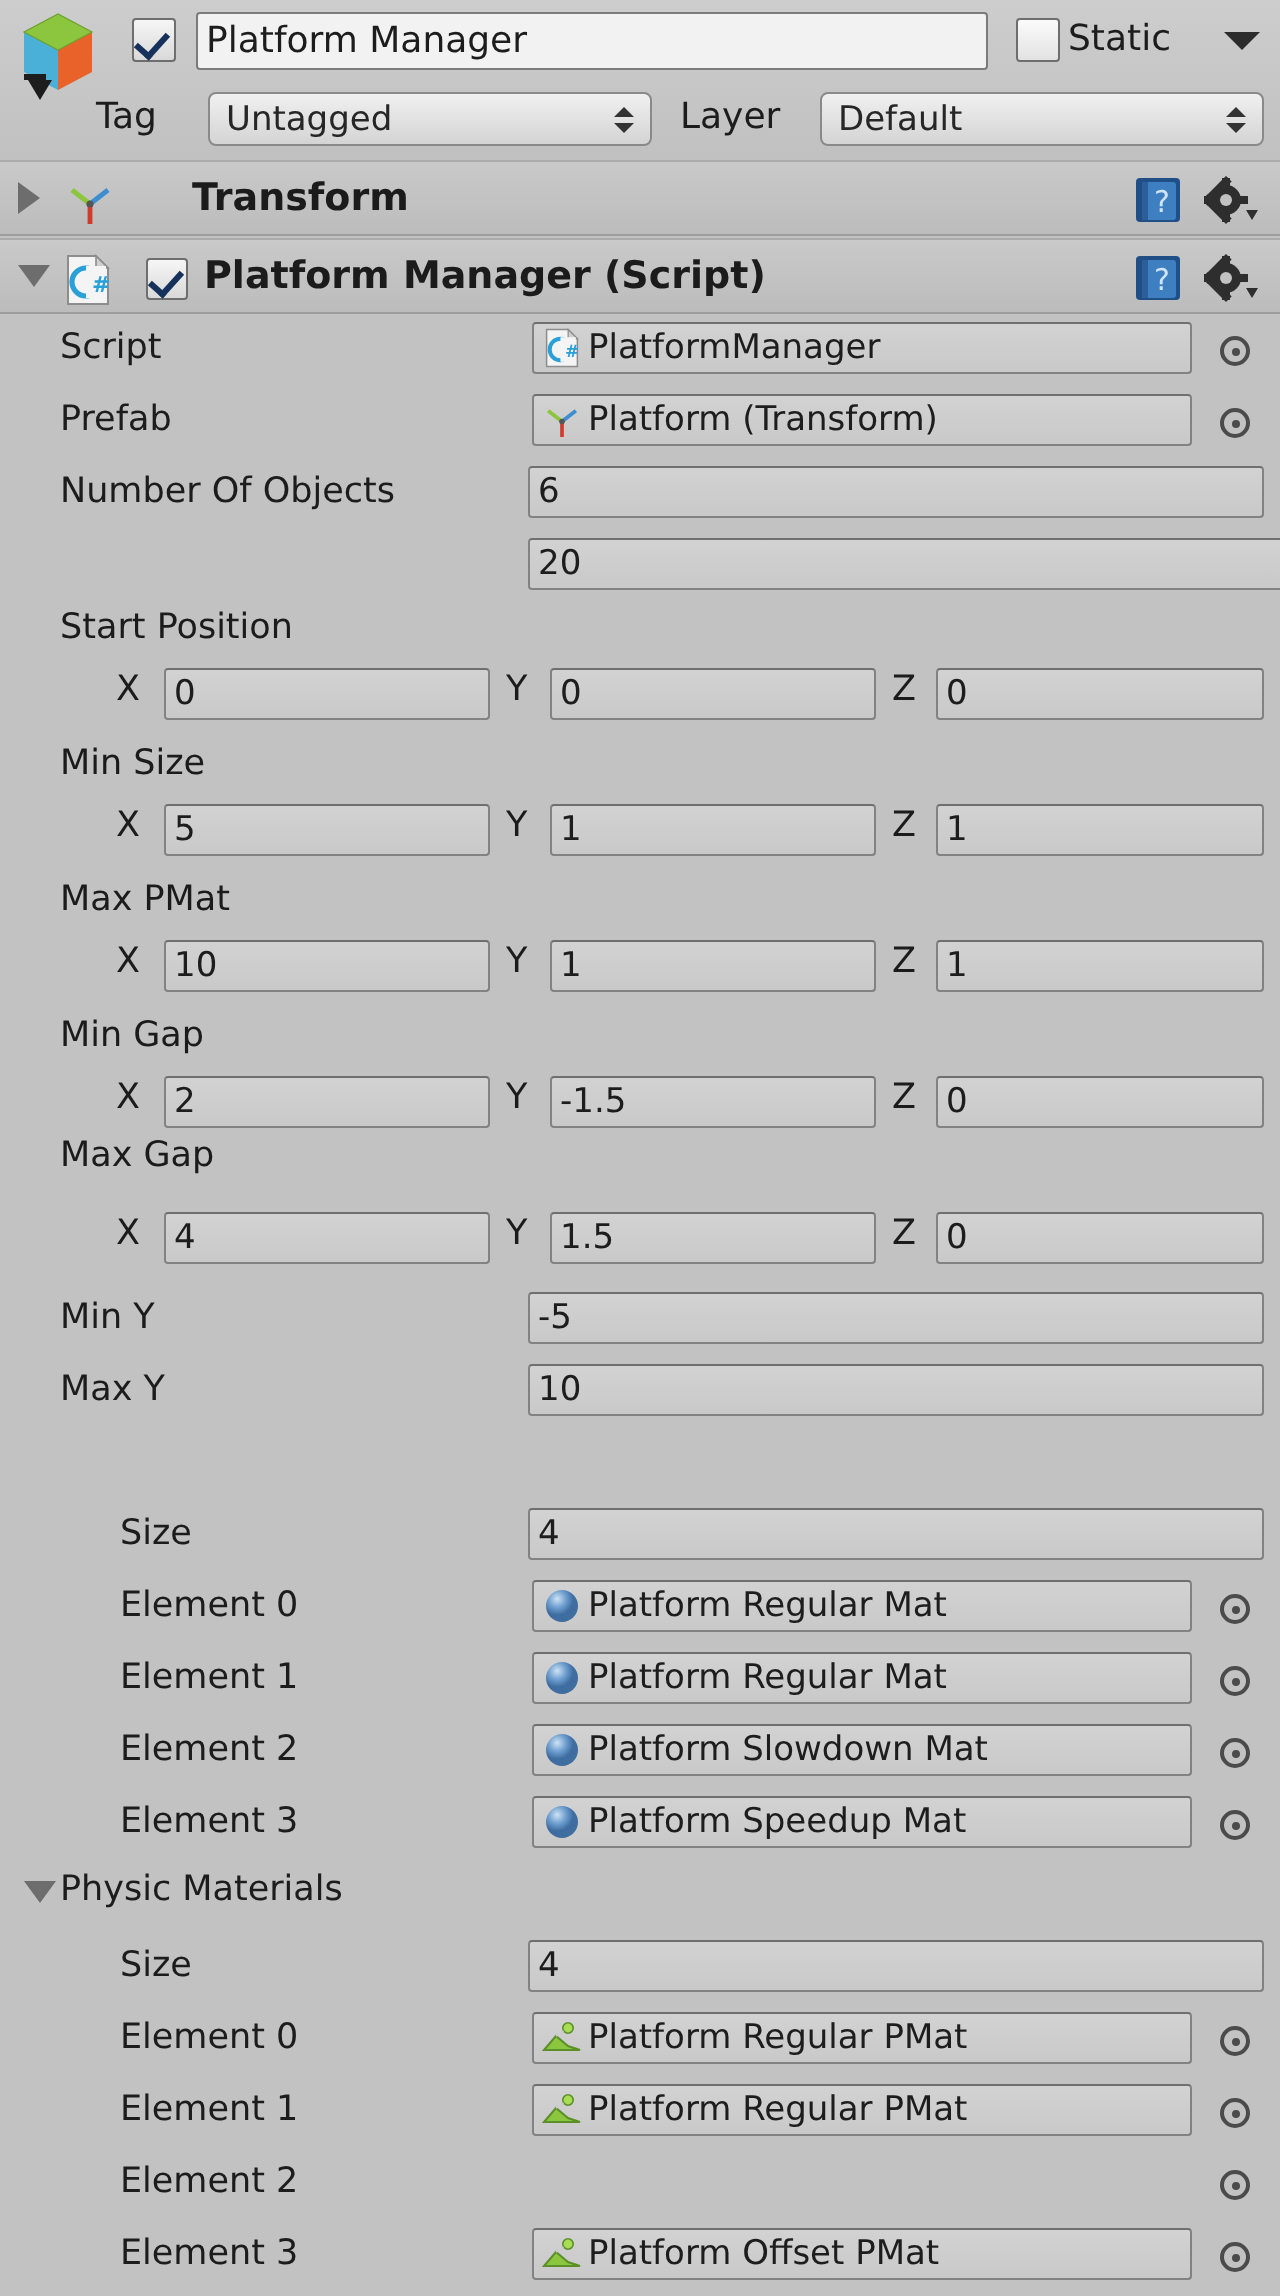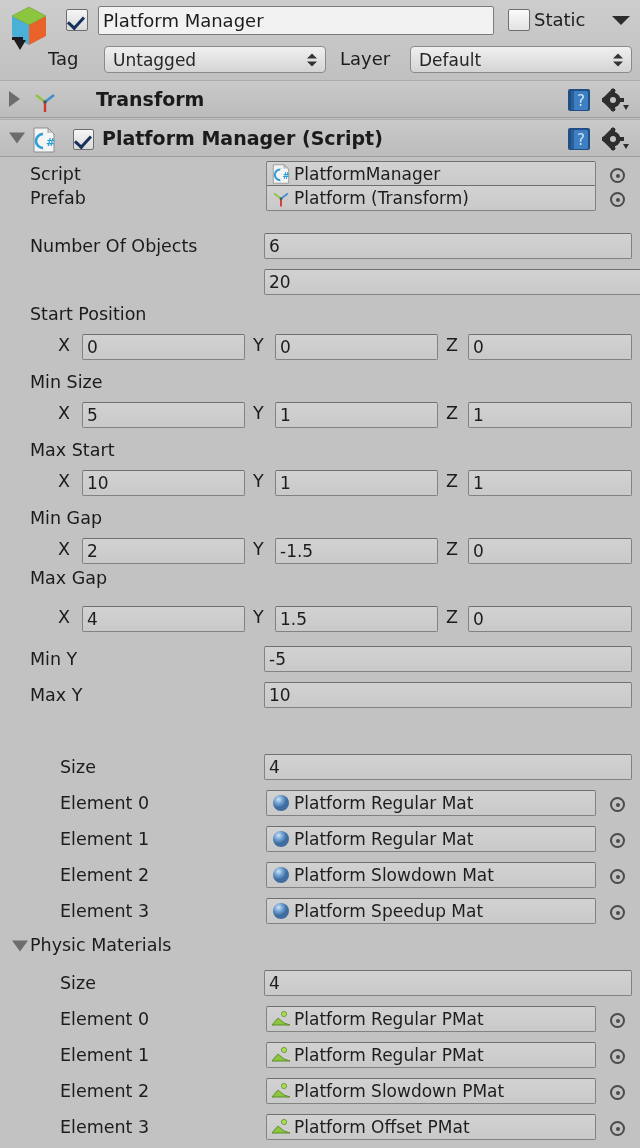--- a/index.html
+++ b/index.html
@@ -249,21 +249,21 @@
         <polygon points="16,1 22,7 16,7" fill="#cfcfcf" stroke="#8d8d8d" stroke-width="0.8"></polygon>
         <circle cx="11" cy="14" r="7" fill="none" stroke="#2b9fd8" stroke-width="2.6"></circle>
         <rect x="11" y="6" width="10" height="16" fill="#f4f4f4"></rect>
         <text x="14" y="19" font-size="11" font-family="DejaVu Sans, sans-serif" fill="#2b9fd8" font-weight="bold">#</text>
       </svg>
       <span class="val">PlatformManager</span>
     </div>
     <div class="picker"></div>
   </div>
 
-  <div class="row" style="top:181px">
+  <div class="row" style="top:193px">
     <div class="lbl">Prefab</div>
     <div class="field rowfield objfield">
       <svg class="objicon" viewBox="0 0 26 26">
         <line x1="13" y1="14" x2="13" y2="24" stroke="#d03b2f" stroke-width="2.4"></line>
         <line x1="13" y1="14" x2="4" y2="7" stroke="#8cc63f" stroke-width="2.4"></line>
         <line x1="13" y1="14" x2="22" y2="7" stroke="#3c8ed0" stroke-width="2.4"></line>
         <circle cx="13" cy="14" r="1.8" fill="#555"></circle>
       </svg>
       <span class="val">Platform (Transform)</span>
     </div>
@@ -308,21 +308,21 @@
     <span class="axis" style="left:253px">Y</span>
     <div class="field rowfield" style="left:275px;width:163px">
         <span class="val">1</span>
       </div>
     <span class="axis" style="left:446px">Z</span>
     <div class="field rowfield" style="left:468px;width:164px">
         <span class="val">1</span>
       </div>
   </div>
 
-  <div class="vec-lbl" style="top:440px">Max Start</div>
+  <div class="vec-lbl" style="top:440px">Max PMat</div>
   <div class="vec-row" style="top:466px">
     <span class="axis" style="left:58px">X</span>
     <div class="field rowfield" style="left:82px;width:163px">
         <span class="val">10</span>
       </div>
     <span class="axis" style="left:253px">Y</span>
     <div class="field rowfield" style="left:275px;width:163px">
         <span class="val">1</span>
       </div>
     <span class="axis" style="left:446px">Z</span>
@@ -468,39 +468,30 @@
         <circle cx="13" cy="5" r="2.6" fill="#a8dd55" stroke="#5d8f28" stroke-width="0.8"></circle>
         <path d="M7 9 L12 6" stroke="#c9c9c9" stroke-width="1" stroke-dasharray="1.5,1.5"></path>
       </svg>
       <span class="val">Platform Regular PMat</span>
     </div>
     <div class="picker"></div>
   </div>
 
   <div class="row" style="top:1074px">
     <div class="lbl indent">Element 2</div>
+    <div class="picker"></div>
+  </div>
+
+  <div class="row" style="top:1110px">
+    <div class="lbl indent">Element 3</div>
     <div class="field rowfield objfield">
       <svg class="objicon" viewBox="0 0 20 20">
         <path d="M1 16 L7 9 L13 14 L19 16 Z" fill="#8cc63f"></path>
         <path d="M1 16 L7 9 L13 14 L19 16 Z" fill="none" stroke="#5d8f28" stroke-width="1"></path>
         <circle cx="13" cy="5" r="2.6" fill="#a8dd55" stroke="#5d8f28" stroke-width="0.8"></circle>
         <path d="M7 9 L12 6" stroke="#c9c9c9" stroke-width="1" stroke-dasharray="1.5,1.5"></path>
       </svg>
-      <span class="val">Platform Slowdown PMat</span>
-    </div>
-    <div class="picker"></div>
-  </div>
-
-  <div class="row" style="top:1110px">
-    <div class="lbl indent">Element 3</div>
-    <div class="field rowfield objfield">
-      <svg class="objicon" viewBox="0 0 20 20">
-        <path d="M1 16 L7 9 L13 14 L19 16 Z" fill="#8cc63f"></path>
-        <path d="M1 16 L7 9 L13 14 L19 16 Z" fill="none" stroke="#5d8f28" stroke-width="1"></path>
-        <circle cx="13" cy="5" r="2.6" fill="#a8dd55" stroke="#5d8f28" stroke-width="0.8"></circle>
-        <path d="M7 9 L12 6" stroke="#c9c9c9" stroke-width="1" stroke-dasharray="1.5,1.5"></path>
-      </svg>
       <span class="val">Platform Offset PMat</span>
     </div>
     <div class="picker"></div>
   </div>
 
 </div>
 
 </body></html>

